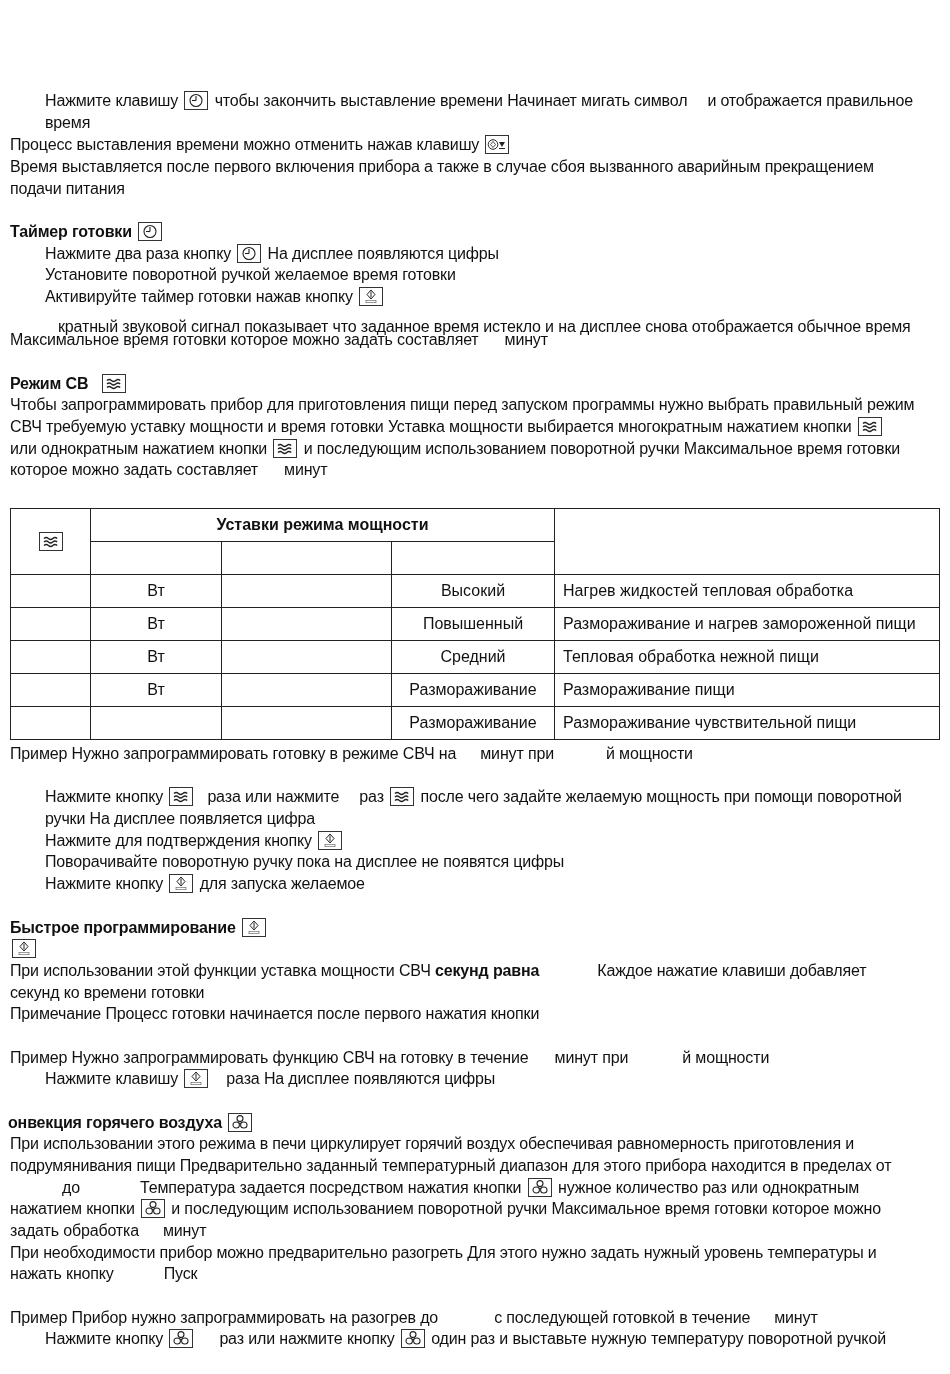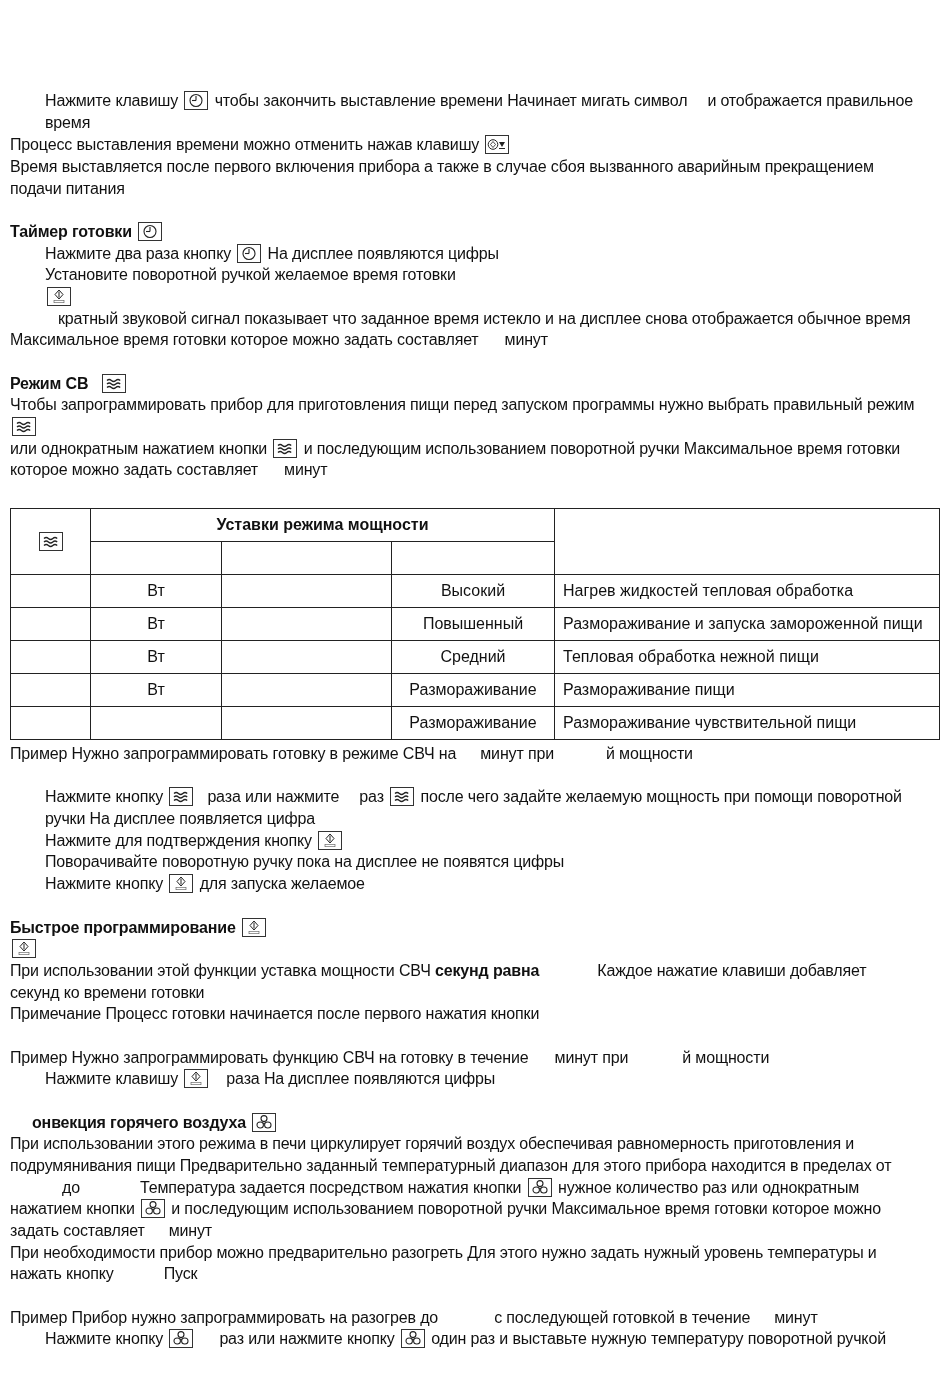--- a/index.html
+++ b/index.html
@@ -3,21 +3,21 @@
 <meta charset="utf-8">
 <style>
   html, body { margin: 0; padding: 0; background: #ffffff; }
   body {
     width: 950px; height: 1374px; position: relative; overflow: hidden;
     font-family: "Liberation Sans", sans-serif; font-size: 16px; color: #111;
     transform-origin: top left;
   }
   .ln { position: absolute; left: 10px; white-space: nowrap; line-height: 22px; height: 22px; letter-spacing: -0.15px; }
   .ind { left: 45px; }
-  .ind2 { left: 58px; }
+  .ind2 { left: 58px; margin-top: 8px; }
   .b { font-weight: bold; }
   .gap { display: inline-block; }
   .key {
     display: inline-block; vertical-align: -4px; box-sizing: border-box;
     width: 24px; height: 19px; border: 1px solid #333; background: #fff;
     position: relative; margin: 0 2px;
   }
   .key svg { position: absolute; left: 0; top: 0; width: 22px; height: 17px; }
   table.power {
     position: absolute; left: 10px; top: 508px; width: 930px;
@@ -87,36 +87,38 @@
 </div>
 <div class="ln ind" style="top:243px">
   <span>Нажмите два раза кнопку</span>
   <span class="key"><svg>
         <use href="#sym-clock"></use>
       </svg></span>
   <span>На дисплее появляются цифры</span>
 </div>
 <div class="ln ind" style="top:264px">Установите поворотной ручкой желаемое время готовки</div>
 <div class="ln ind" style="top:286px">
+  <span>Активируйте таймер готовки  нажав кнопку</span>
   <span class="key"><svg>
         <use href="#sym-quick"></use>
       </svg></span>
 </div>
 <div class="ln ind2" style="top:308px">кратный звуковой сигнал показывает  что заданное время истекло и на дисплее снова отображается обычное время</div>
 <div class="ln" style="top:329px">
   <span>Максимальное время готовки  которое можно задать  составляет</span><span class="gap" style="width:26px"></span><span>минут</span>
 </div>
 
 <div class="ln b" style="top:373px">
   <span>Режим СВ</span><span class="gap" style="width:12px"></span><span class="key"><svg>
         <use href="#sym-wave"></use>
       </svg></span>
 </div>
 <div class="ln" style="top:394px">Чтобы запрограммировать прибор для приготовления пищи  перед запуском программы нужно выбрать правильный режим</div>
 <div class="ln" style="top:416px">
+  <span> СВЧ   требуемую уставку мощности и время готовки  Уставка мощности выбирается многократным нажатием кнопки</span>
   <span class="key"><svg>
         <use href="#sym-wave"></use>
       </svg></span>
 </div>
 <div class="ln" style="top:438px">
   <span>или однократным нажатием кнопки</span>
   <span class="key"><svg>
         <use href="#sym-wave"></use>
       </svg></span>
   <span>и последующим использованием поворотной ручки  Максимальное время готовки</span>
@@ -153,21 +155,21 @@
     <td class="c">Вт</td>
     <td></td>
     <td class="c">Высокий</td>
     <td>Нагрев жидкостей  тепловая обработка</td>
   </tr>
   <tr>
     <td></td>
     <td class="c">Вт</td>
     <td></td>
     <td class="c">Повышенный</td>
-    <td>Размораживание и запуска замороженной пищи</td>
+    <td>Размораживание и нагрев замороженной пищи</td>
   </tr>
   <tr>
     <td></td>
     <td class="c">Вт</td>
     <td></td>
     <td class="c">Средний</td>
     <td>Тепловая обработка нежной пищи</td>
   </tr>
   <tr>
     <td></td>
@@ -234,21 +236,21 @@
 <div class="ln" style="top:1047px">
   <span>Пример  Нужно запрограммировать функцию СВЧ на готовку в течение</span><span class="gap" style="width:26px"></span><span>минут при</span><span class="gap" style="width:54px"></span><span>й мощности</span>
 </div>
 <div class="ln ind" style="top:1068px">
   <span>Нажмите клавишу</span>
   <span class="key"><svg>
         <use href="#sym-quick"></use>
       </svg></span><span class="gap" style="width:16px"></span><span>раза  На дисплее появляются цифры</span>
 </div>
 
-<div class="ln b" style="top:1112px; left:32px">
+<div class="ln b" style="top:1112px; left:8px">
   <span>онвекция горячего воздуха</span>
   <span class="key"><svg>
         <use href="#sym-fan"></use>
       </svg></span>
 </div>
 <div class="ln" style="top:1133px">При использовании этого режима в печи циркулирует горячий воздух  обеспечивая равномерность приготовления и</div>
 <div class="ln" style="top:1155px">подрумянивания пищи  Предварительно заданный температурный диапазон для этого прибора находится в пределах от</div>
 <div class="ln" style="top:1177px">
   <span class="gap" style="width:52px"></span><span>до</span><span class="gap" style="width:60px"></span><span>Температура задается посредством нажатия кнопки</span>
   <span class="key"><svg>
@@ -257,21 +259,21 @@
   <span>нужное количество раз или однократным</span>
 </div>
 <div class="ln" style="top:1198px">
   <span>нажатием кнопки</span>
   <span class="key"><svg>
         <use href="#sym-fan"></use>
       </svg></span>
   <span>и последующим использованием  поворотной ручки   Максимальное время готовки  которое можно</span>
 </div>
 <div class="ln" style="top:1220px">
-  <span>задать  составляет</span><span class="gap" style="width:24px"></span><span>минут</span>
+  <span>задать  обработка</span><span class="gap" style="width:24px"></span><span>минут</span>
 </div>
 <div class="ln" style="top:1242px">При необходимости прибор можно предварительно разогреть  Для этого нужно задать нужный уровень температуры и</div>
 <div class="ln" style="top:1263px">
   <span>нажать кнопку</span><span class="gap" style="width:50px"></span><span>Пуск</span>
 </div>
 <div class="ln" style="top:1307px">
   <span>Пример  Прибор нужно запрограммировать на разогрев до</span><span class="gap" style="width:56px"></span><span>с последующей готовкой в течение</span><span class="gap" style="width:24px"></span><span>минут</span>
 </div>
 <div class="ln ind" style="top:1328px">
   <span>Нажмите кнопку</span>

